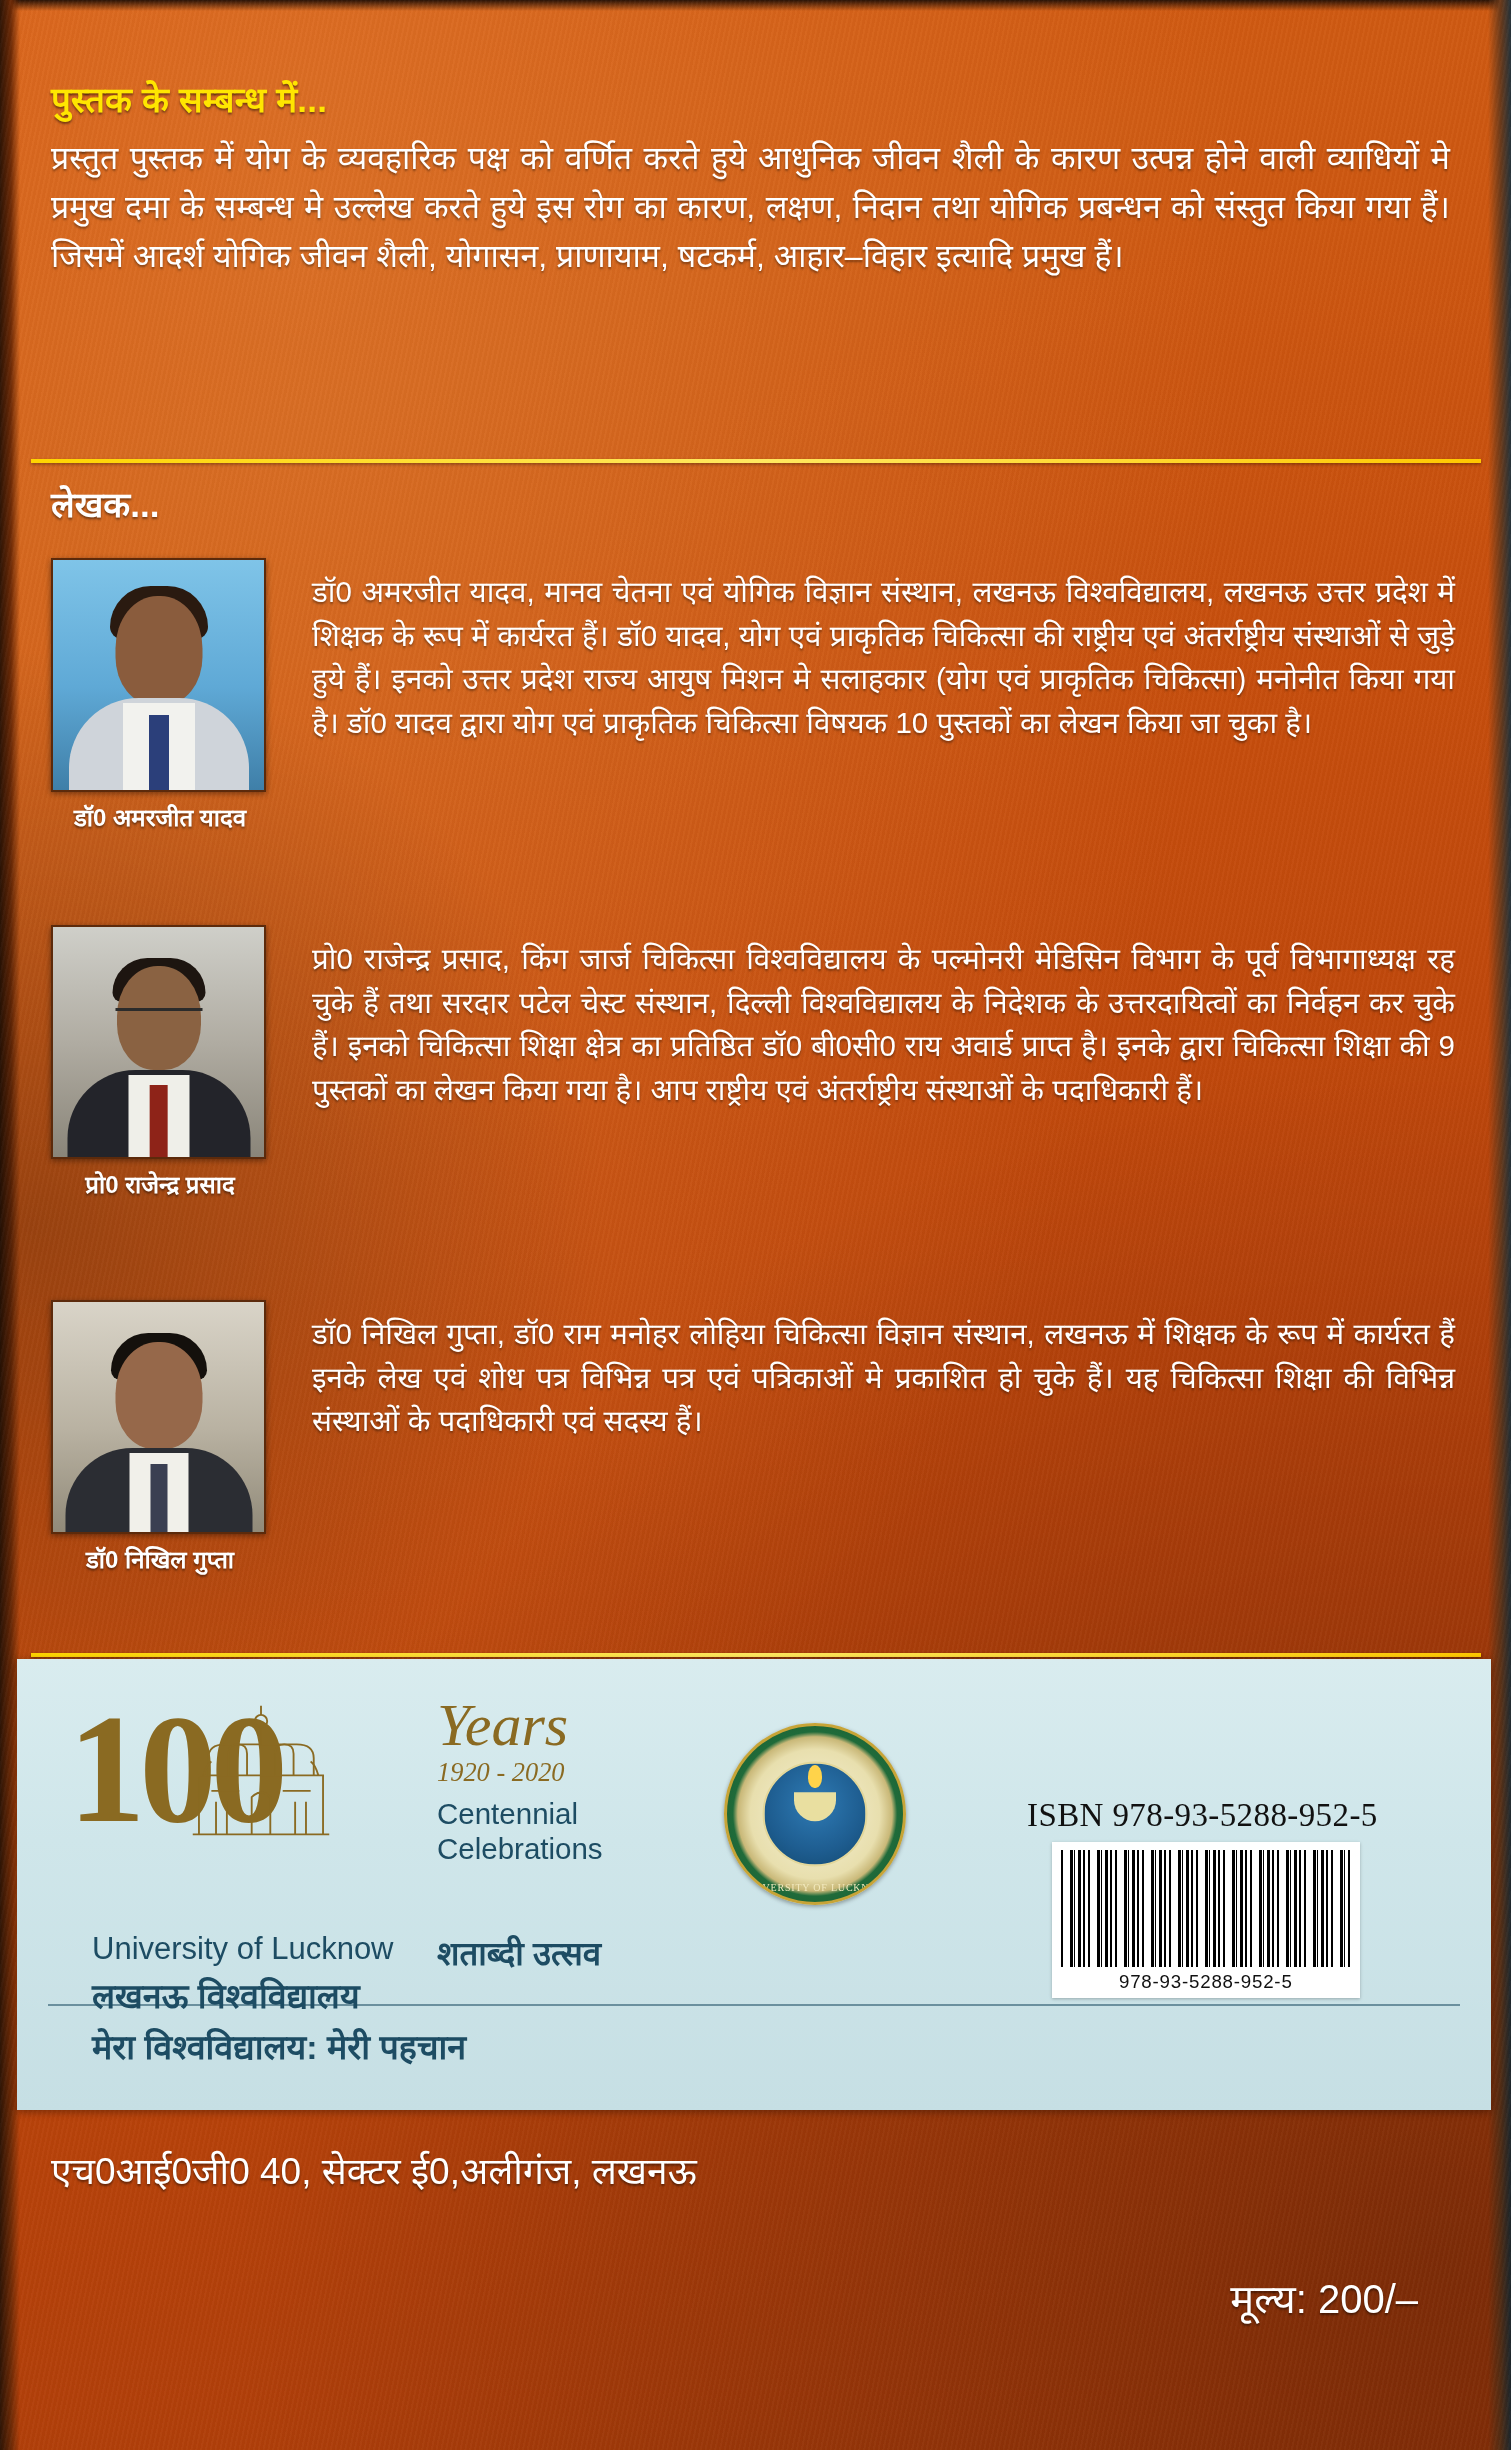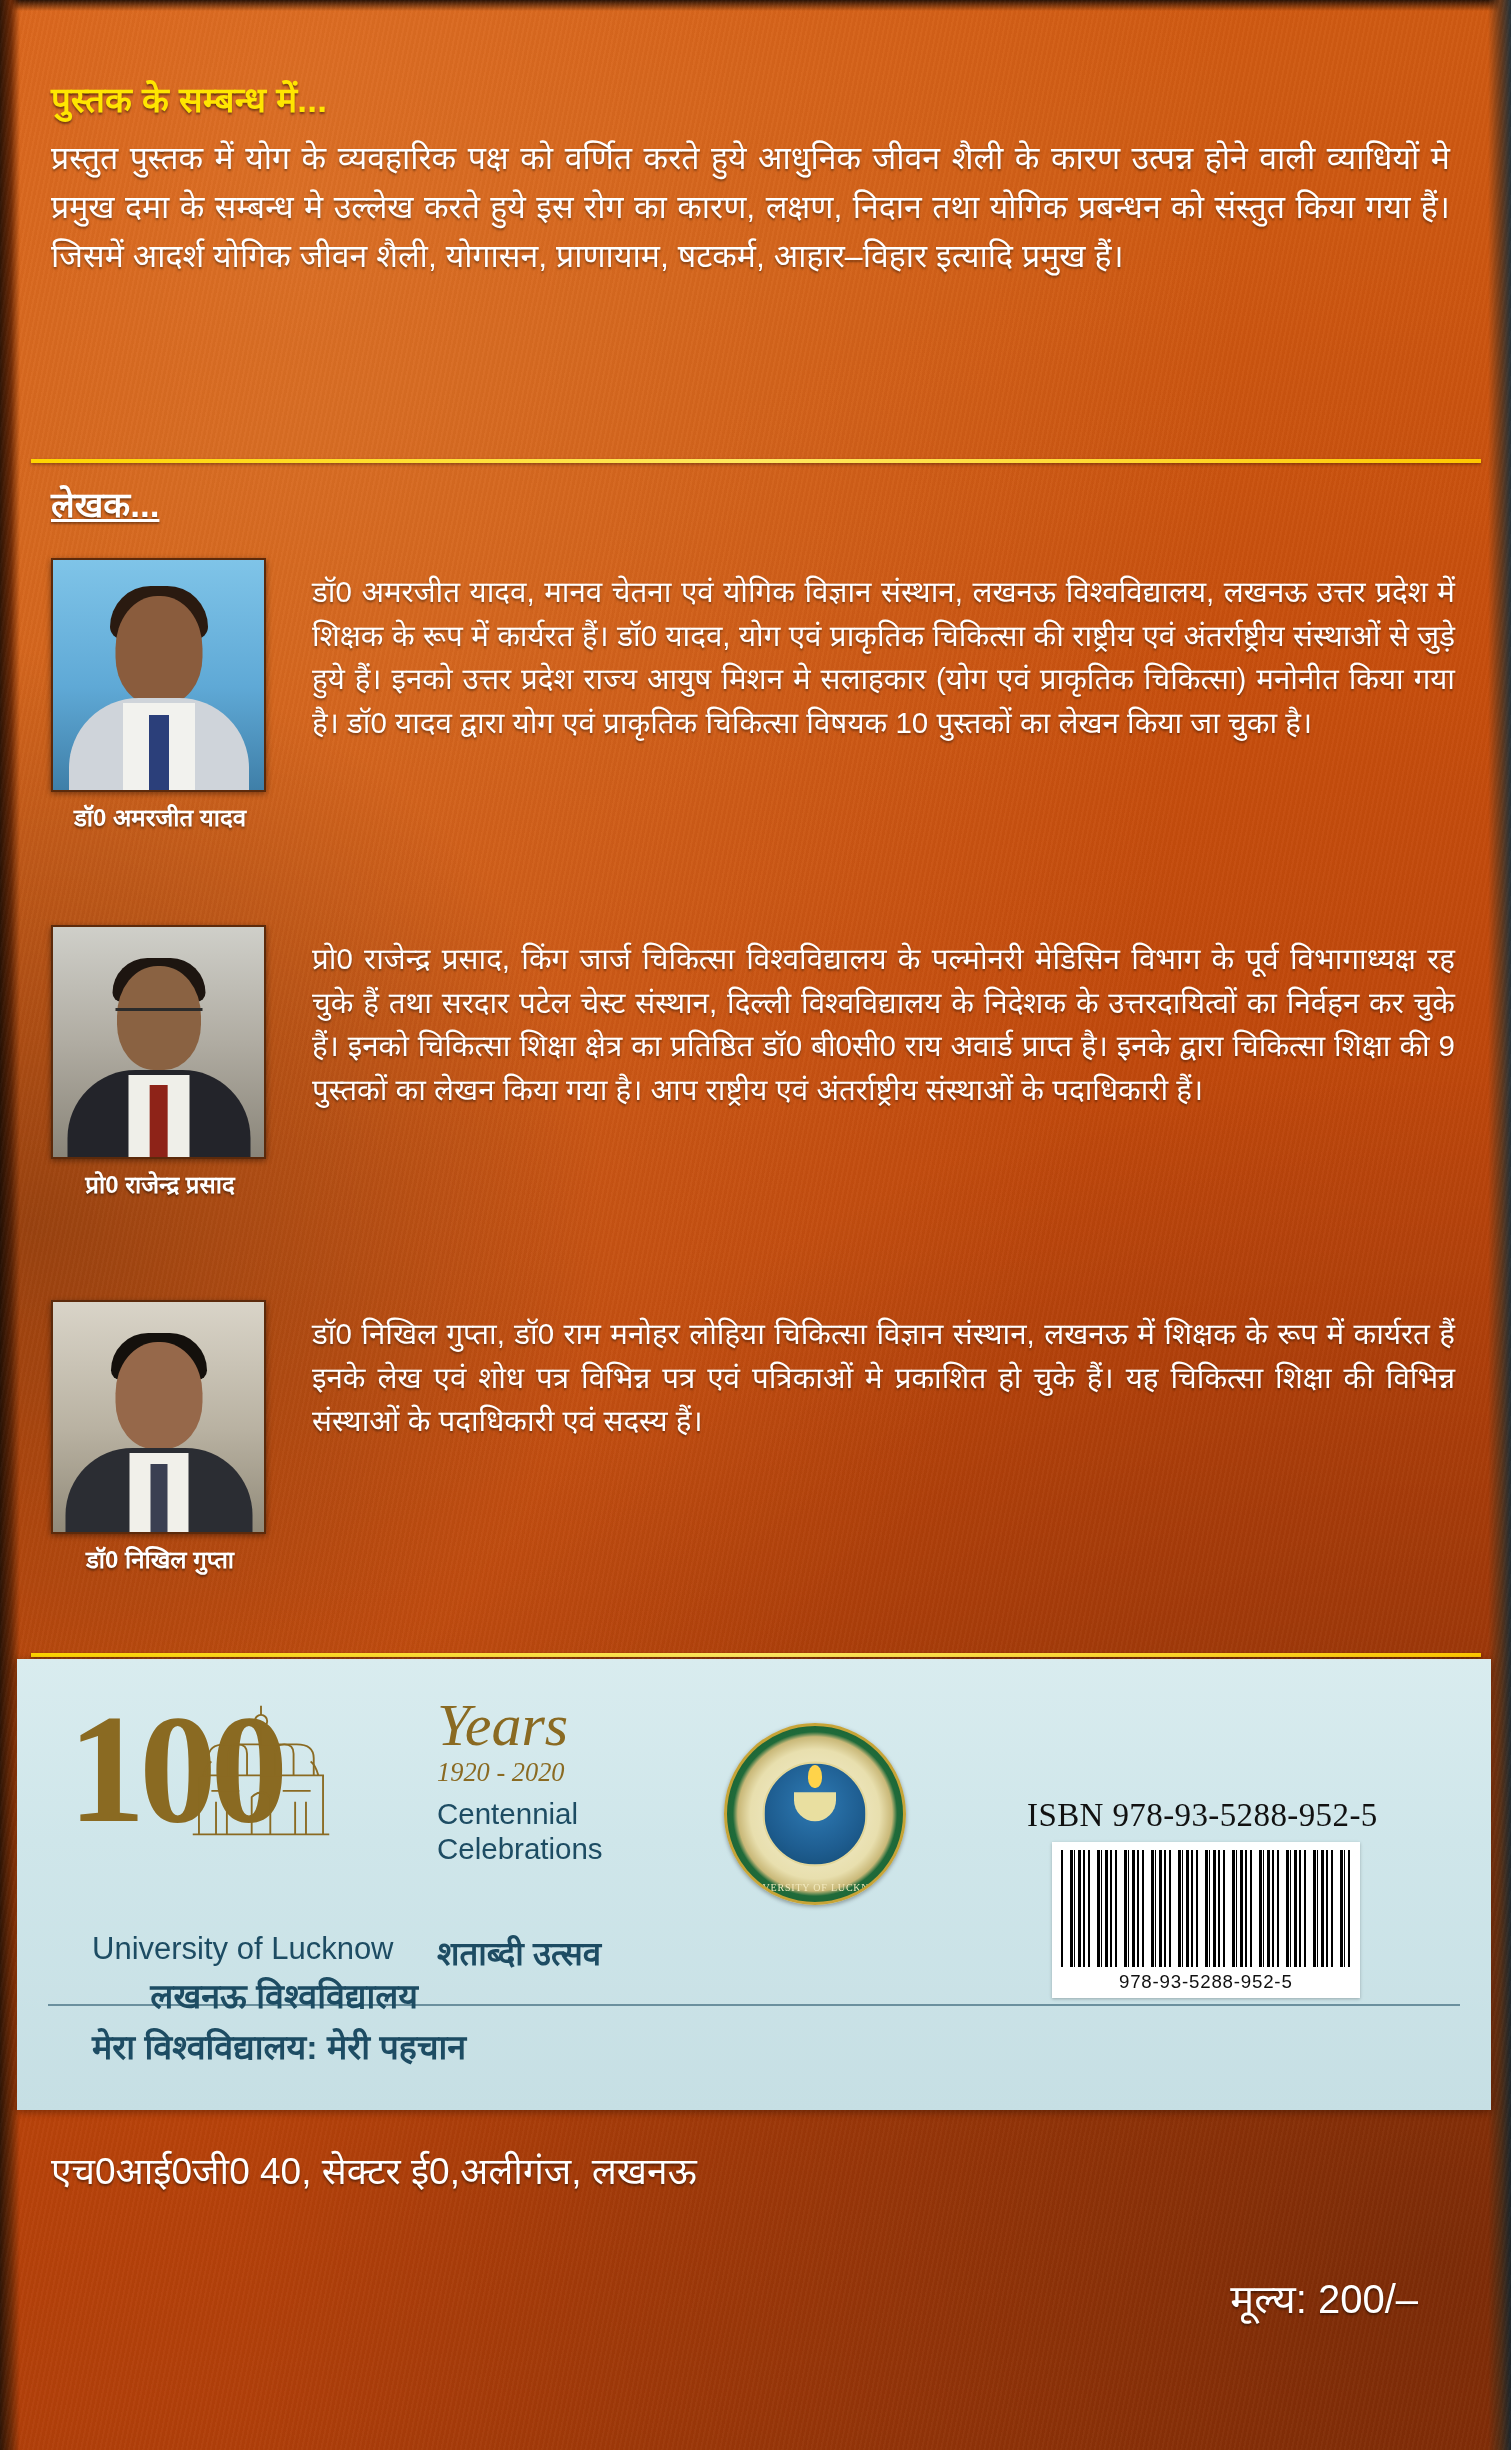--- a/index.html
+++ b/index.html
@@ -90,21 +90,20 @@
 
   
   .authors-title {
     position: absolute;
     left: 51px;
     top: 480px;
     color: #ffffff;
     font-size: 35px;
     font-weight: bold;
     text-shadow: 0 1.6px 2.3px rgba(0,0,0,0.45);
-    text-decoration: underline;
   }
   .author {
     position: absolute;
     left: 51px;
     width: 1407px;
   }
   #author-0 { top: 558px; }
   #author-1 { top: 925px; }
   #author-2 { top: 1300px; }
 
@@ -249,21 +248,20 @@
   }
   .uni-en {
     font-size: 31px;
     color: #1d4c63;
   }
   .uni-hi {
     font-size: 34px;
     color: #1d4c63;
     font-weight: bold;
     margin-top: 4.7px;
-    text-align: right;
   }
   .hi-right {
     position: absolute;
     left: 420px;
     top: 274px;
     width: 249px;
     font-size: 33px;
     color: #1d4c63;
     font-weight: bold;
     line-height: 1.25;

